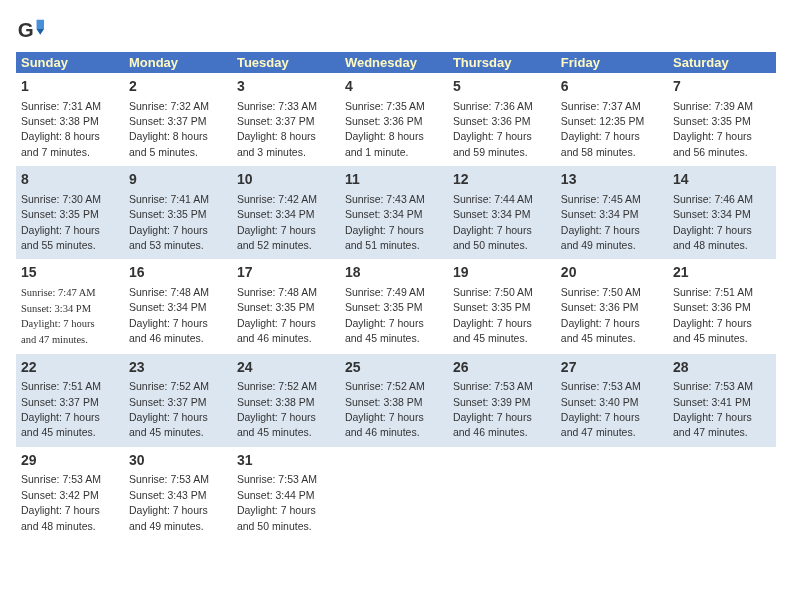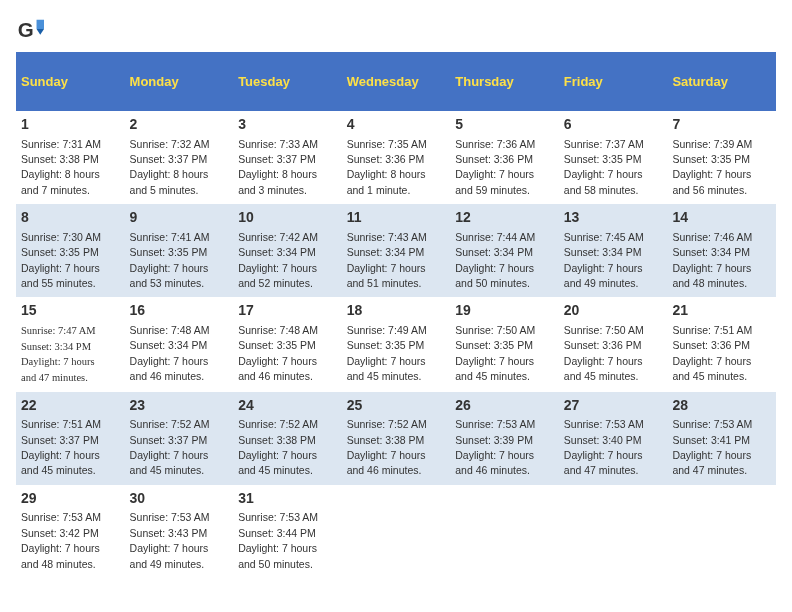--- a/index.html
+++ b/index.html
@@ -42,23 +42,23 @@
       font-size: 15px;
       color: #555;
     }
     table {
       width: 100%;
       border-collapse: collapse;
       font-size: 11px;
     }
     thead th {
       background-color: #4472c4;
-      color: #fde047;
+      color: #fef9c3;
       text-align: left;
-      padding: 22px 5px;
+      padding: 3px 5px;
       font-size: 13px;
       font-weight: bold;
     }
     tbody tr:nth-child(odd) { background: #fff; }
     tbody tr:nth-child(even) { background: #dce6f1; }
     td {
       vertical-align: top;
       padding: 4px 5px 6px 5px;
       border: none;
       color: #333;
@@ -124,21 +124,21 @@
 and 3 minutes.</span></td>
         <td><span class="day-num">4</span><span class="day-info" style="white-space: pre-line;">Sunrise: 7:35 AM
 Sunset: 3:36 PM
 Daylight: 8 hours
 and 1 minute.</span></td>
         <td><span class="day-num">5</span><span class="day-info" style="white-space: pre-line;">Sunrise: 7:36 AM
 Sunset: 3:36 PM
 Daylight: 7 hours
 and 59 minutes.</span></td>
         <td><span class="day-num">6</span><span class="day-info" style="white-space: pre-line;">Sunrise: 7:37 AM
-Sunset: 3:35 PM
+Sunset: 12:35 PM
 Daylight: 7 hours
 and 58 minutes.</span></td>
         <td><span class="day-num">7</span><span class="day-info" style="white-space: pre-line;">Sunrise: 7:39 AM
 Sunset: 3:35 PM
 Daylight: 7 hours
 and 56 minutes.</span></td>
       </tr>
       <tr>
         <td><span class="day-num">8</span><span class="day-info" style="white-space: pre-line;">Sunrise: 7:30 AM
 Sunset: 3:35 PM

